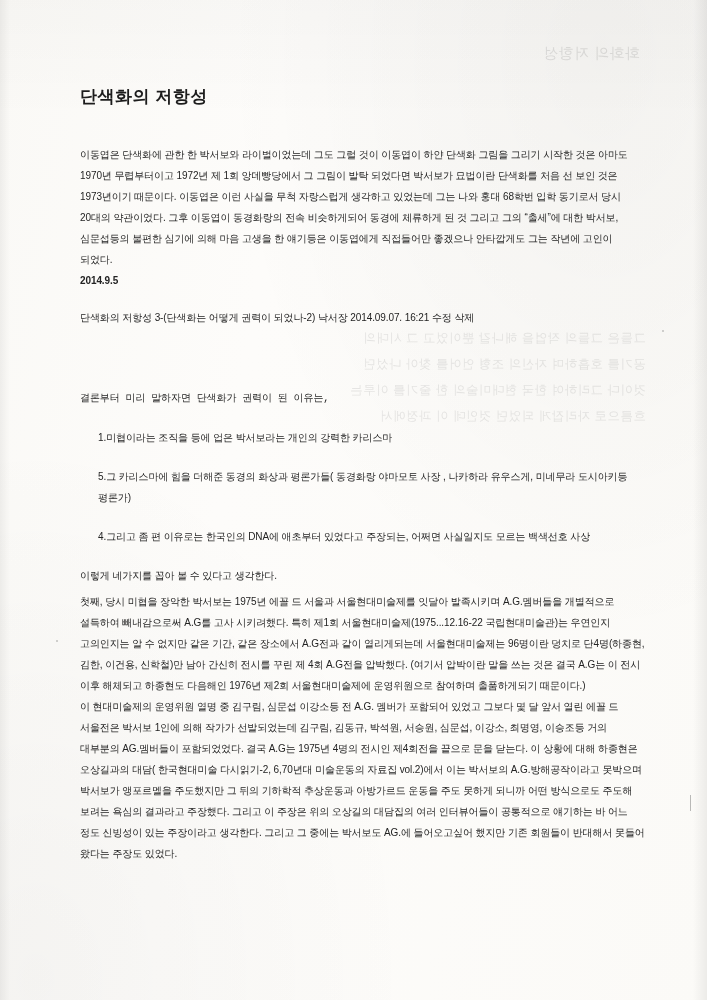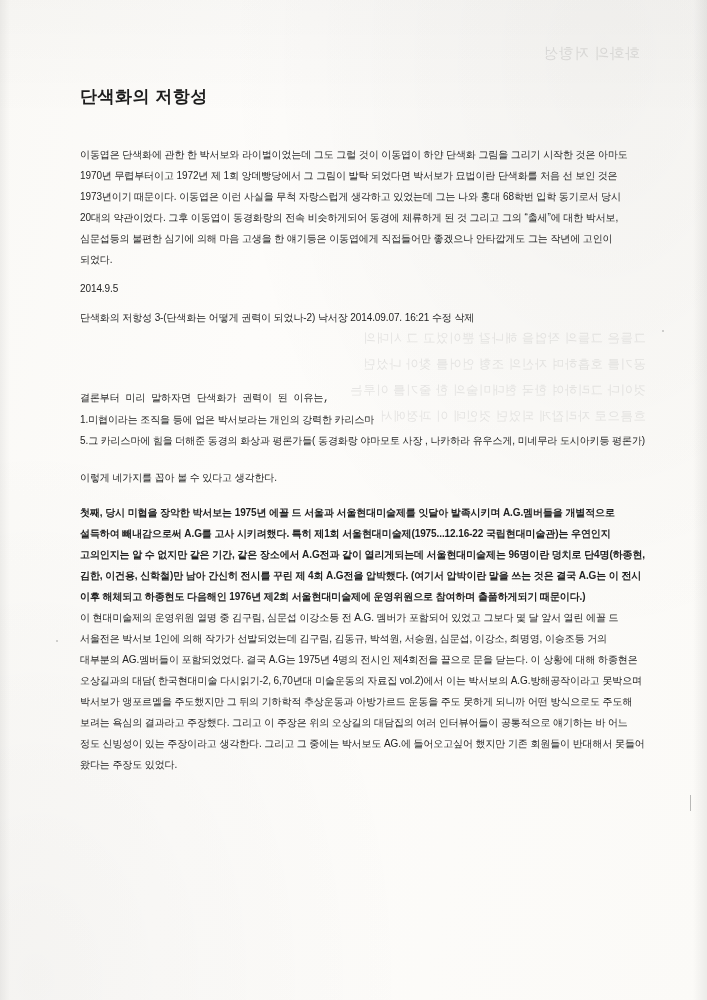--- a/index.html
+++ b/index.html
@@ -51,22 +51,22 @@
   .para {
     font-size: 10px;
     line-height: 21px;
     color: #232323;
     margin: 0;
     letter-spacing: -0.1px;
     text-align: left;
     word-break: keep-all;
   }
   .block-1 { margin-top: 36px; }
-  .line-date { margin-top: 8px; }
-  .block-meta { margin-top: 8px; }
+  .line-date { margin-top: 0px; font-weight: bold; }
+  .block-meta { margin-top: 16px; }
 
   
   .ghost {
     position: absolute;
     left: 80px;
     width: 566px;
     font-size: 12.6px;
     line-height: 26px;
     color: rgba(120,120,120,0.16);
     transform: scaleX(-1);
@@ -79,23 +79,23 @@
     top: 40px;
     font-size: 15px;
     left: 400px;
     width: 240px;
     color: rgba(120,120,120,0.2);
   }
   .ghost-mid {
     top: 325px;
   }
   .block-2 { margin-top: 60px; font-family: Liberation Mono, monospace; }
-  .list-line { margin: 0; }
+  .list-line { margin: 18px; }
   .block-3 { margin-top: 16px; }
-  .block-4 { margin-top: 14px; font-weight: bold; }
+  .block-4 { margin-top: 5px; }
   .block-5 { margin-top: 0px; }
 
   
   .edge-left {
     position: absolute;
     left: 0; top: 0;
     width: 10px; height: 1000px;
     background: linear-gradient(90deg, rgba(0,0,0,0.05), rgba(0,0,0,0));
     pointer-events: none;
   }
@@ -139,20 +139,21 @@
     <p class="para block-1">이동엽은 단색화에 관한 한 박서보와 라이벌이었는데 그도 그럴 것이 이동엽이 하얀 단색화 그림을 그리기 시작한 것은 아마도 1970년 무렵부터이고 1972년 제 1회 앙데빵당에서 그 그림이 발탁 되었다면 박서보가 묘법이란 단색화를 처음 선 보인 것은 1973년이기 때문이다. 이동엽은 이런 사실을 무척 자랑스럽게 생각하고 있었는데 그는 나와 홍대 68학번 입학 동기로서 당시 20대의 약관이었다. 그후 이동엽이 동경화랑의 전속 비슷하게되어 동경에 체류하게 된 것 그리고 그의 “출세”에 대한 박서보, 심문섭등의 불편한 심기에 의해 마음 고생을 한 얘기등은 이동엽에게 직접들어만 좋겠으나 안타깝게도 그는 작년에 고인이 되었다.</p>
 
     <p class="para line-date">2014.9.5</p>
 
     <p class="para block-meta">단색화의 저항성 3-(단색화는 어떻게 권력이 되었나-2) 낙서장 2014.09.07. 16:21 수정 삭제</p>
 
     <p class="para block-2">결론부터 미리 말하자면 단색화가 권력이 된 이유는,</p>
 
     <p class="para list-line">1.미협이라는 조직을 등에 업은 박서보라는 개인의 강력한 카리스마</p>
     <p class="para list-line">5.그 카리스마에 힘을 더해준 동경의 화상과 평론가들( 동경화랑 야마모토 사장 , 나카하라 유우스게, 미네무라 도시아키등 평론가)</p>
+    <p class="para list-line">4.그리고 좀 편 이유로는 한국인의 DNA에 애초부터 있었다고 주장되는, 어쩌면 사실일지도 모르는 백색선호 사상</p>
 
     <p class="para block-3">이렇게 네가지를 꼽아 볼 수 있다고 생각한다.</p>
 
     <p class="para block-4">첫째, 당시 미협을 장악한 박서보는 1975년 에꼴 드 서울과 서울현대미술제를 잇달아 발족시키며 A.G.멤버들을 개별적으로 설득하여 빼내감으로써 A.G를 고사 시키려했다. 특히 제1회 서울현대미술제(1975...12.16-22 국립현대미술관)는 우연인지 고의인지는 알 수 없지만 같은 기간, 같은 장소에서 A.G전과 같이 열리게되는데 서울현대미술제는 96명이란 덩치로 단4명(하종현, 김한, 이건용, 신학철)만 남아 간신히 전시를 꾸린 제 4회 A.G전을 압박했다. (여기서 압박이란 말을 쓰는 것은 결국 A.G는 이 전시 이후 해체되고 하종현도 다음해인 1976년 제2회 서울현대미술제에 운영위원으로 참여하며 출품하게되기 때문이다.)</p>
 
     <p class="para block-5">이 현대미술제의 운영위원 열명 중 김구림, 심문섭 이강소등 전 A.G. 멤버가 포함되어 있었고 그보다 몇 달 앞서 열린 에꼴 드 서울전은 박서보 1인에 의해 작가가 선발되었는데 김구림, 김동규, 박석원, 서승원, 심문섭, 이강소, 최명영, 이승조등 거의 대부분의 AG.멤버들이 포함되었었다. 결국 A.G는 1975년 4명의 전시인 제4회전을 끝으로 문을 닫는다. 이 상황에 대해 하종현은 오상길과의 대담( 한국현대미술 다시읽기-2, 6,70년대 미술운동의 자료집 vol.2)에서 이는 박서보의 A.G.방해공작이라고 못박으며 박서보가 앵포르멜을 주도했지만 그 뒤의 기하학적 추상운동과 아방가르드 운동을 주도 못하게 되니까 어떤 방식으로도 주도해 보려는 욕심의 결과라고 주장했다. 그리고 이 주장은 위의 오상길의 대담집의 여러 인터뷰어들이 공통적으로 얘기하는 바 어느 정도 신빙성이 있는 주장이라고 생각한다. 그리고 그 중에는 박서보도 AG.에 들어오고싶어 했지만 기존 회원들이 반대해서 못들어 왔다는 주장도 있었다.</p>
 
   </div>
 </div>
 

